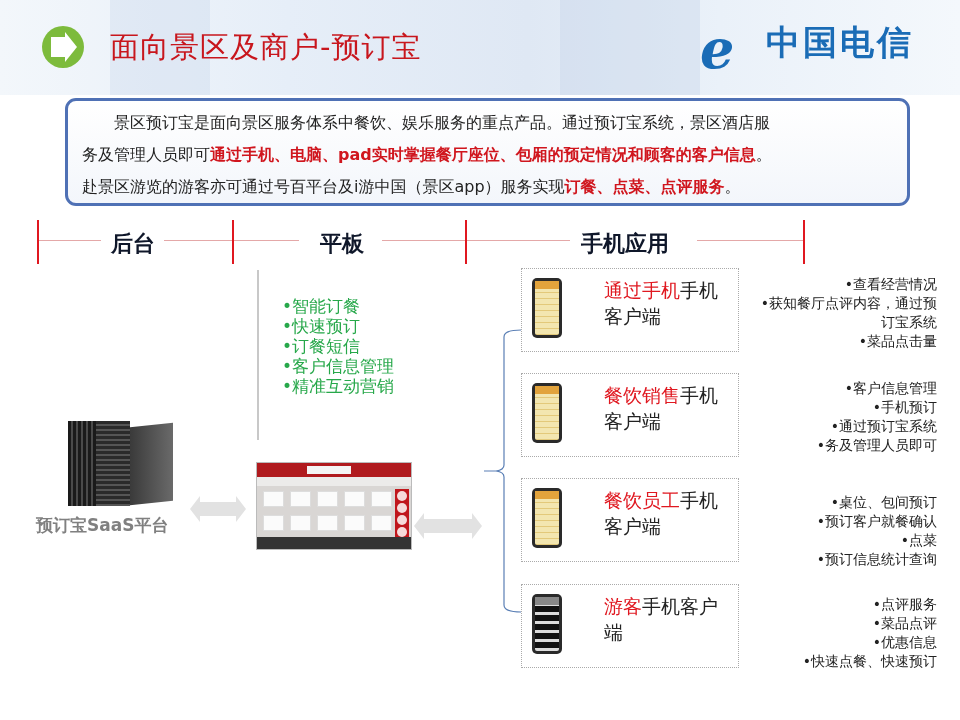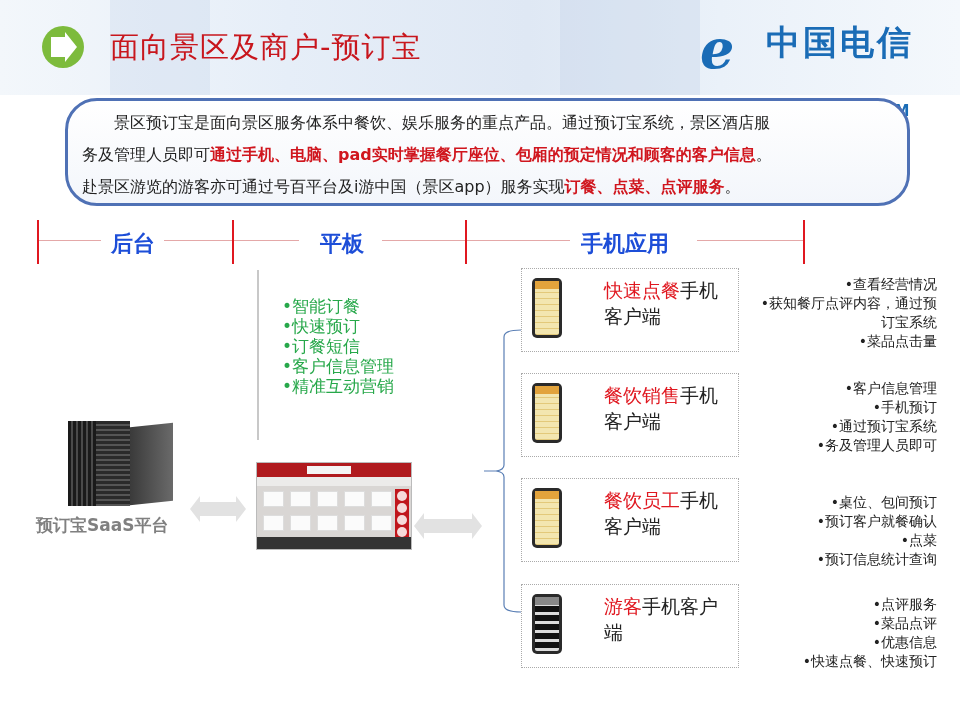--- a/index.html
+++ b/index.html
@@ -9,26 +9,26 @@
   .header-bg::before{content:"";position:absolute;left:110px;top:0;width:100px;height:95px;background:rgba(200,215,235,0.35);}
   .header-bg::after{content:"";position:absolute;left:560px;top:0;width:140px;height:95px;background:rgba(190,205,230,0.3);}
   .title-icon{position:absolute;left:42px;top:26px;width:42px;height:42px;border-radius:50%;background:#7dbb3c;}
   .title-icon .arrow{position:absolute;left:9px;top:11px;width:14px;height:20px;background:#fff;}
   .title-icon .arrow::after{content:"";position:absolute;left:14px;top:-5px;border-left:12px solid #fff;border-top:15px solid transparent;border-bottom:15px solid transparent;}
   .title{position:absolute;left:110px;top:28px;font-size:29px;font-weight:normal;color:#c8161d;letter-spacing:1px;}
   .logo{position:absolute;left:700px;top:18px;width:230px;height:70px;}
   .logo-e{position:absolute;left:0;top:4px;font-size:54px;font-style:italic;font-weight:bold;color:#1a6cb6;font-family:"DejaVu Serif",serif;line-height:54px;}
   .logo-cn{position:absolute;left:66px;top:2px;font-size:34px;font-weight:bold;color:#1a6cb6;letter-spacing:3px;}
   .logo-en{position:absolute;left:66px;top:48px;font-size:15px;font-weight:bold;color:#1a6cb6;letter-spacing:0.5px;margin-top:36px;}
-  .intro{position:absolute;left:65px;top:98px;width:845px;height:108px;border:3px solid #4f71b5;border-radius:32px;background:linear-gradient(180deg,#ffffff 0%,#f3f6fb 100%);box-sizing:border-box;padding:6px 14px;}
+  .intro{position:absolute;left:65px;top:98px;width:845px;height:108px;border:3px solid #4f71b5;border-radius:11px;background:linear-gradient(180deg,#ffffff 0%,#f3f6fb 100%);box-sizing:border-box;padding:6px 14px;}
   .intro p{margin:0;font-size:16px;line-height:32px;color:#222;}
   .intro .red{color:#d0161e;font-weight:bold;}
   .seg-bar{position:absolute;width:2px;height:44px;background:#e01820;top:220px;}
   .seg-line{position:absolute;height:1px;background:#e4a8a8;top:240px;}
-  .seg-label{position:absolute;top:229px;font-size:22px;font-weight:bold;color:#1d4ed8;}
+  .seg-label{position:absolute;top:229px;font-size:22px;font-weight:bold;color:#0f172a;}
   .vline{position:absolute;left:257px;top:270px;width:2px;height:170px;background:#c8c8c8;}
   .pad-list{position:absolute;left:282px;top:296px;font-size:17px;line-height:20px;color:#27a84a;}
   .pad-list div{white-space:nowrap;}
   .server{position:absolute;left:68px;top:421px;width:105px;height:85px;}
   .server .front{position:absolute;left:0;top:0;width:60px;height:85px;background:repeating-linear-gradient(90deg,#1a1a1a 0,#1a1a1a 3px,#4a4a4a 3px,#4a4a4a 5px);}
   .server .mid{position:absolute;left:28px;top:0;width:34px;height:85px;background:repeating-linear-gradient(180deg,#2a2a2a 0,#2a2a2a 3px,#555 3px,#555 5px);}
   .server .side{position:absolute;left:62px;top:4px;width:43px;height:78px;background:linear-gradient(90deg,#3a3a3a,#6a6a6a);transform:skewY(-6deg);}
   .server-label{position:absolute;left:36px;top:514px;font-size:17px;font-weight:bold;color:#808080;}
   .dbl-arrow{position:absolute;height:14px;background:#e2e2e2;}
   .dbl-arrow::before{content:"";position:absolute;left:-10px;top:-6px;border-right:10px solid #e2e2e2;border-top:13px solid transparent;border-bottom:13px solid transparent;}
@@ -132,21 +132,21 @@
 </div>
 
 <svg class="brace" viewBox="0 0 40 290">
   <path d="M39 5 Q22 5 22 12 L22 140 Q22 145 14 146 L2 146 M14 146 Q22 147 22 152 L22 280 Q22 287 39 287" fill="none" stroke="#5a7fb5" stroke-width="1.2"></path>
 </svg>
 
 <div class="phone-card" style="top:268px">
   <div class="phone">
       <div class="scr"></div>
     </div>
-  <div class="phone-title"><span class="hl">快速点餐</span><span>手机客户端</span></div>
+  <div class="phone-title"><span class="hl">通过手机</span><span>手机客户端</span></div>
 </div>
 <div class="phone-card" style="top:373px">
   <div class="phone">
       <div class="scr"></div>
     </div>
   <div class="phone-title"><span class="hl">餐饮销售</span><span>手机客户端</span></div>
 </div>
 <div class="phone-card" style="top:478px">
   <div class="phone">
       <div class="scr"></div>

